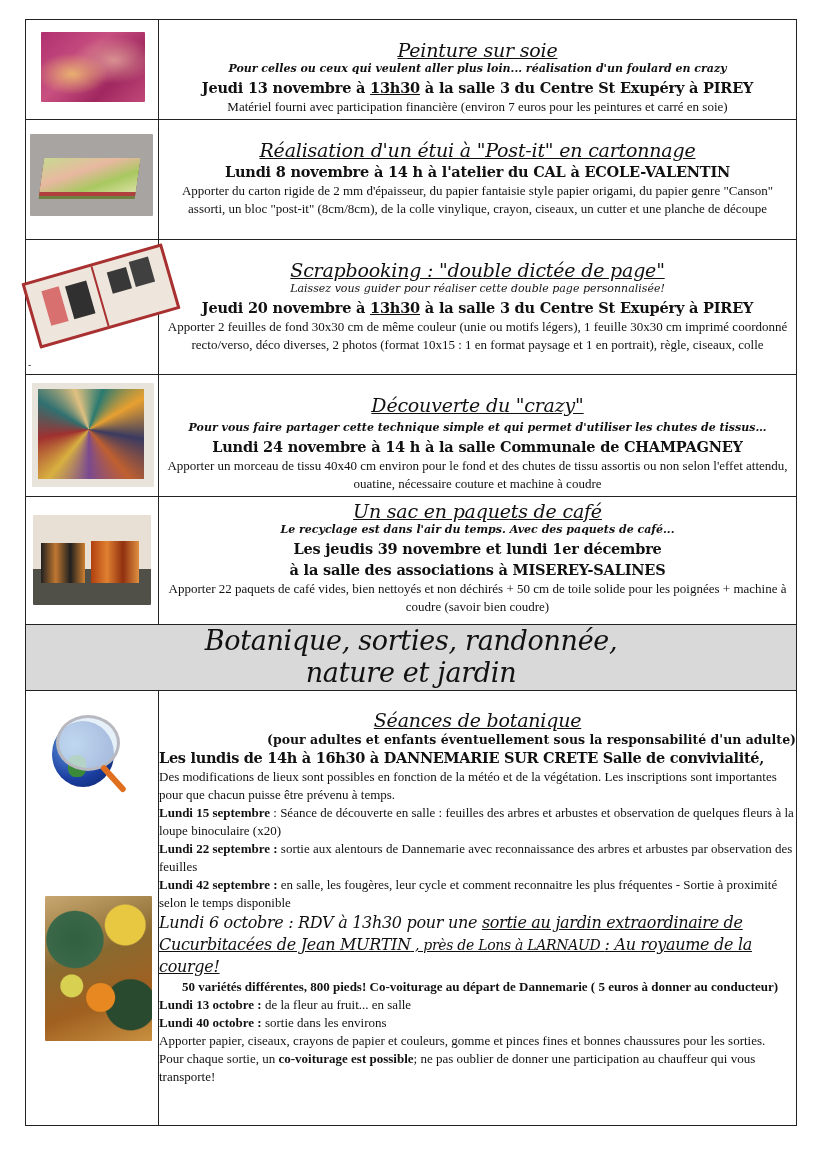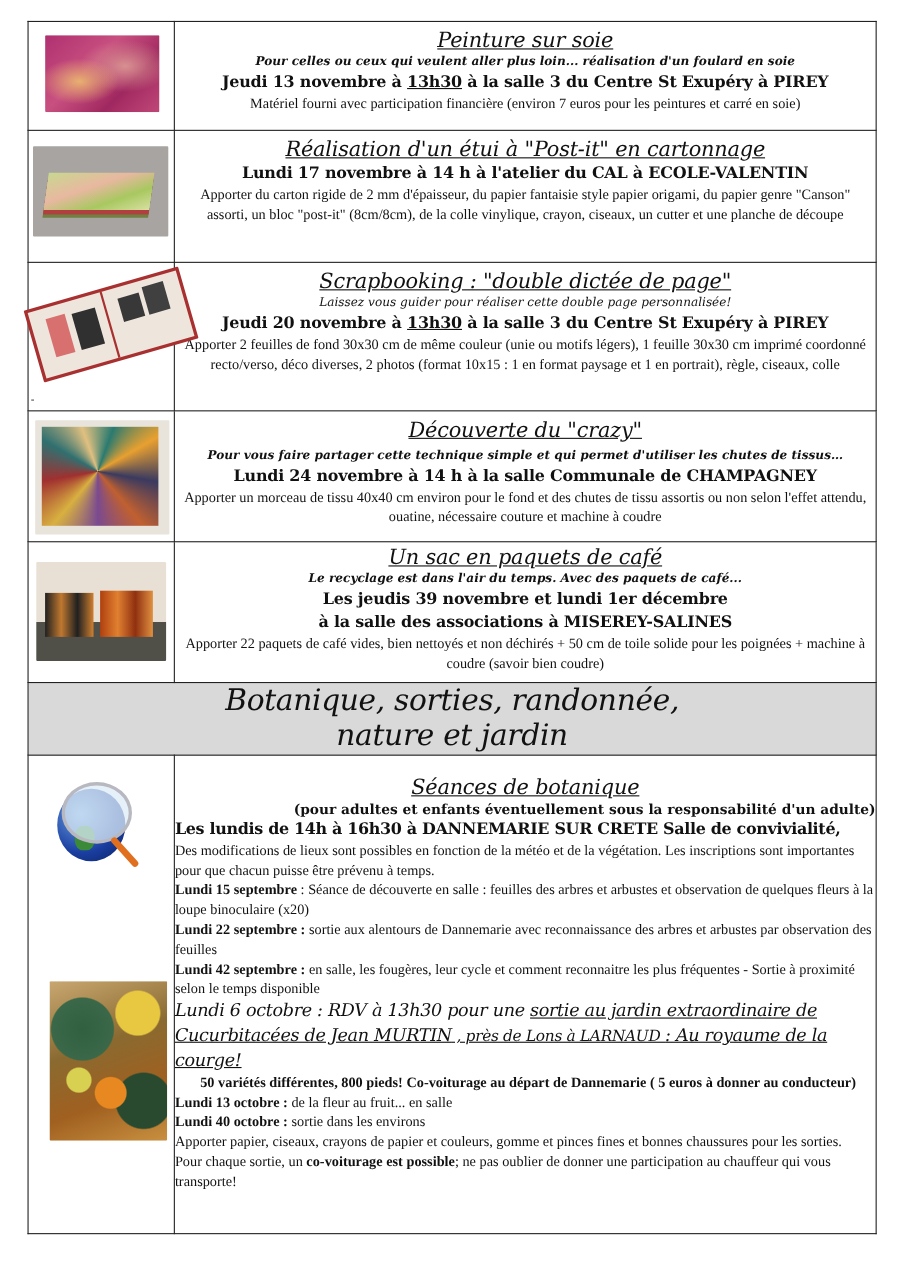--- a/index.html
+++ b/index.html
@@ -4,21 +4,21 @@
 <style>
   html, body { margin: 0; padding: 0; background: #ffffff; }
   body { width: 826px; height: 1169px; position: relative; overflow: hidden;
          font-family: "DejaVu Serif", "Liberation Serif", serif; color: #111; }
   .page { position: absolute; left: 25px; top: 19px; width: 771px; }
   table.grid { border-collapse: collapse; width: 771px; table-layout: fixed; }
   table.grid td { border: 1.5px solid #222; vertical-align: top; padding: 0; }
   td.img-cell { width: 132px; position: relative; }
   td.txt-cell { width: 637px; text-align: center; }
   .title { font-family: "DejaVu Serif", serif; font-style: italic; font-size: 19px;
-           text-decoration: underline; line-height: 22px; margin-top: 6px; letter-spacing: -0.2px; }
+           text-decoration: underline; line-height: 22px; margin-top: 19px; letter-spacing: -0.2px; }
   .subtitle { font-style: italic; font-weight: bold; font-size: 11px; line-height: 16px; }
   .subtitle.light { font-weight: normal; }
   .date { font-weight: bold; font-size: 14.5px; line-height: 21px; letter-spacing: -0.2px; }
   .date u { text-decoration: underline; }
   .desc { font-family: "Liberation Serif", serif; font-size: 13px; line-height: 18px; padding: 0 4px 3px; }
   .band { background: #d9d9d9; text-align: center; font-style: italic; font-size: 27px;
           line-height: 32px; padding: 2px 0 1px; letter-spacing: -0.3px; }
   .bot { text-align: left; padding: 0 4px; font-family: "Liberation Serif", serif; }
   .bot .title { text-align: center; margin-top: 18px; font-size: 19px; }
   .bot .cond { text-align: right; font-weight: bold; font-size: 12.5px; line-height: 17px;
@@ -43,37 +43,37 @@
   <tbody>
         <tr style="height:99px">
     <td class="img-cell">
       <div class="thumb" style="left:15px;top:12px;width:104px;height:70px;
            background:radial-gradient(ellipse at 30% 60%, #e8b070 0%, transparent 35%),
                       radial-gradient(ellipse at 70% 40%, #d89090 0%, transparent 40%),
                       linear-gradient(135deg,#b03070,#c85080 40%,#a02860 70%,#c04878);"></div>
     </td>
     <td class="txt-cell">
       <div class="title">Peinture sur soie</div>
-      <div class="subtitle">Pour celles ou ceux qui veulent aller plus loin... réalisation d'un foulard en soie</div>
+      <div class="subtitle">Pour celles ou ceux qui veulent aller plus loin... réalisation d'un foulard en crazy</div>
       <div class="date"><span>Jeudi 13 novembre à </span><u>13h30</u><span> à la salle 3 du Centre St Exupéry à PIREY</span></div>
       <div class="desc">Matériel fourni avec participation financière (environ 7 euros pour les peintures et carré en soie)</div>
     </td>
   </tr>
 
   <tr style="height:120px">
     <td class="img-cell">
       <div class="thumb" style="left:4px;top:14px;width:123px;height:82px;background:#a8a4a2;">
         <div style="position:absolute;left:12px;top:24px;width:96px;height:34px;transform:skewX(-8deg);
              background:linear-gradient(160deg,#c8d890,#e8b8a0 40%,#a8c860 70%,#d8e0a0);
              box-shadow:0 4px 0 #b04040, 0 7px 0 #708040;"></div>
       </div>
     </td>
     <td class="txt-cell">
       <div class="title">Réalisation d'un étui à "Post-it" en cartonnage</div>
-      <div class="date">Lundi 17 novembre à 14 h à l'atelier du CAL à ECOLE-VALENTIN</div>
+      <div class="date">Lundi 8 novembre à 14 h à l'atelier du CAL à ECOLE-VALENTIN</div>
       <div class="desc">Apporter du carton rigide de 2 mm d'épaisseur, du papier fantaisie style papier origami, du papier genre "Canson" assorti, un bloc "post-it" (8cm/8cm), de la colle vinylique, crayon, ciseaux, un cutter et une planche de découpe</div>
     </td>
   </tr>
 
   <tr style="height:135px">
     <td class="img-cell">
       <div class="thumb" style="left:2px;top:22px;width:140px;height:62px;transform:rotate(-16deg);
            background:#eee6dc;border:3px solid #a83030;">
         <div style="position:absolute;left:38px;top:12px;width:22px;height:34px;background:#303030;"></div>
         <div style="position:absolute;left:82px;top:10px;width:20px;height:22px;background:#383838;"></div>

